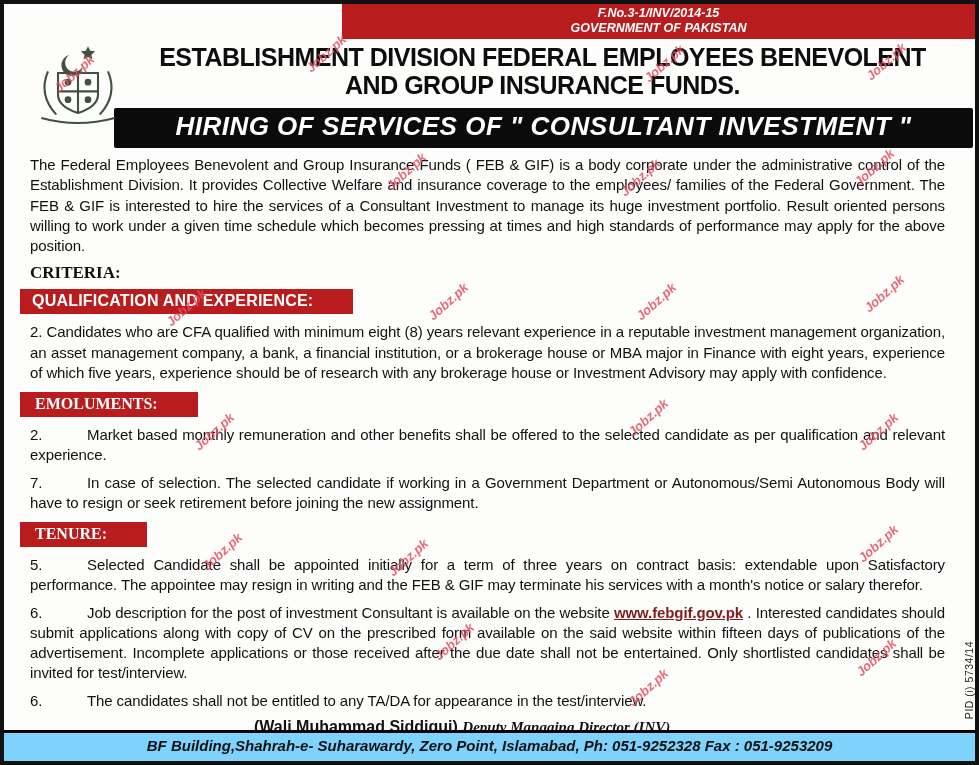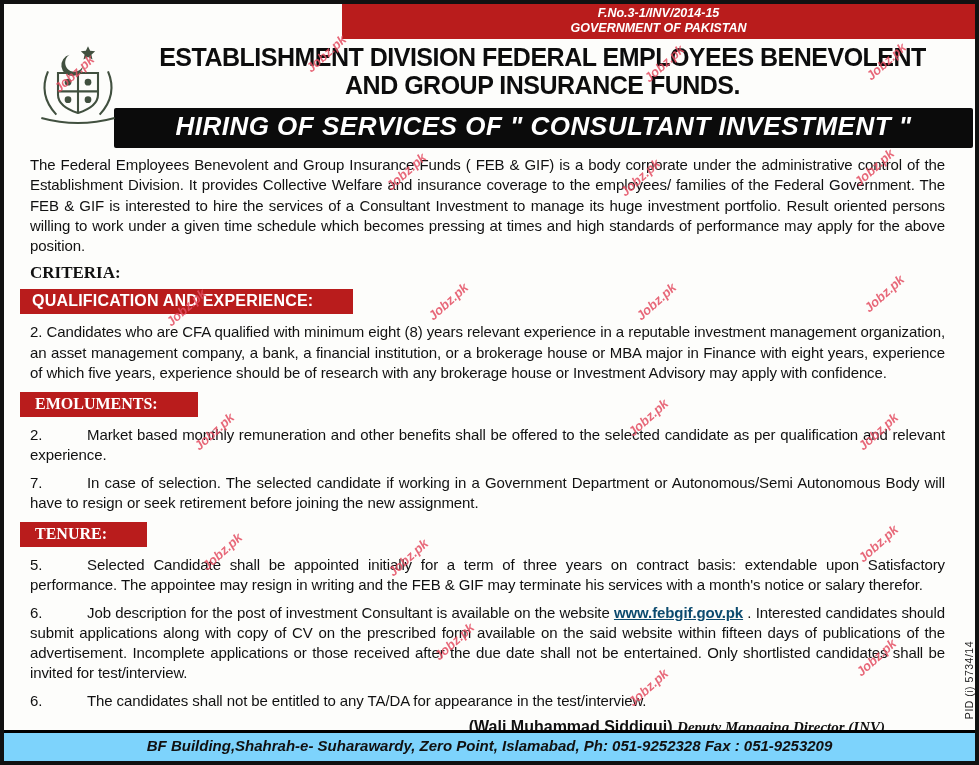--- a/index.html
+++ b/index.html
@@ -65,24 +65,24 @@
   .sec-bar{
     display:inline-block;
     margin:2px 0 4px 16px;
     background:#b91c1c;
     color:#fff;
     font-weight:bold;
     padding:3px 40px 4px 12px;
   }
   .sec-qual .sec-bar{font-size:16px;font-family:"Liberation Sans", sans-serif;letter-spacing:0.2px;}
   .sec-emol .sec-bar,.sec-ten .sec-bar{font-size:16px;font-family:"Liberation Serif", serif;padding-left:15px;}
-  .site-link{color:#0c4a6e;font-weight:bold;text-decoration:underline;}
+  .site-link{color:#7f1d1d;font-weight:bold;text-decoration:underline;}
   .signature{
     margin:4px 90px 0 250px;
-    text-align:right;
+    text-align:left;
     font-size:16px;
     white-space:nowrap;
   }
   .sig-name{font-weight:bold;}
   .sig-title{font-weight:bold;font-style:italic;font-family:"Liberation Serif", serif;font-size:15px;}
   
   .footer{
     position:absolute;left:0;right:0;bottom:0;
     border-top:3px solid #000;
     background:#7dd3fc;

